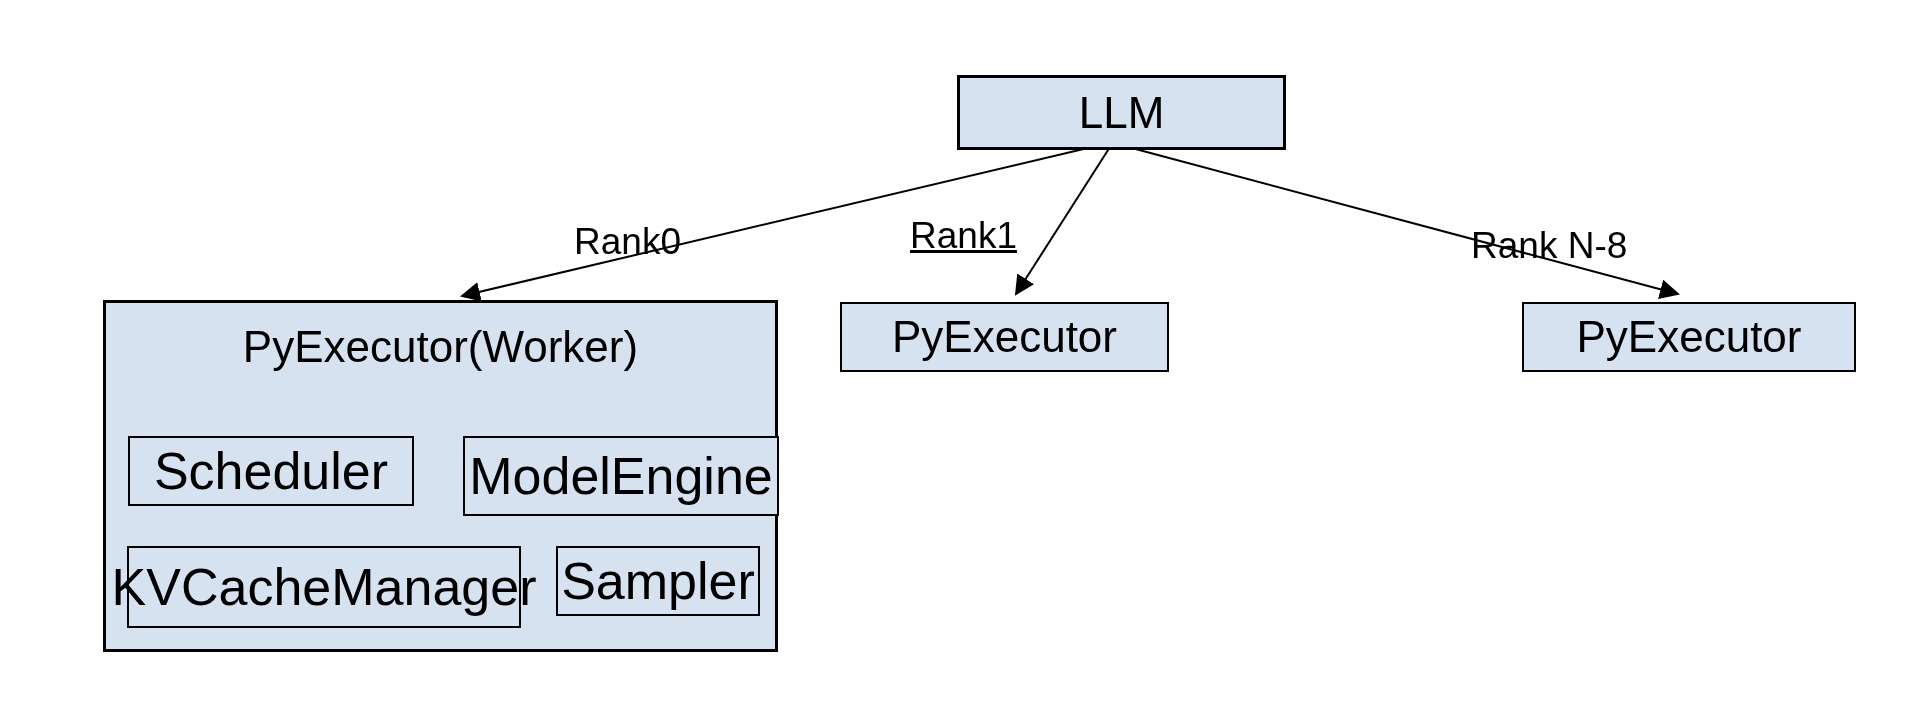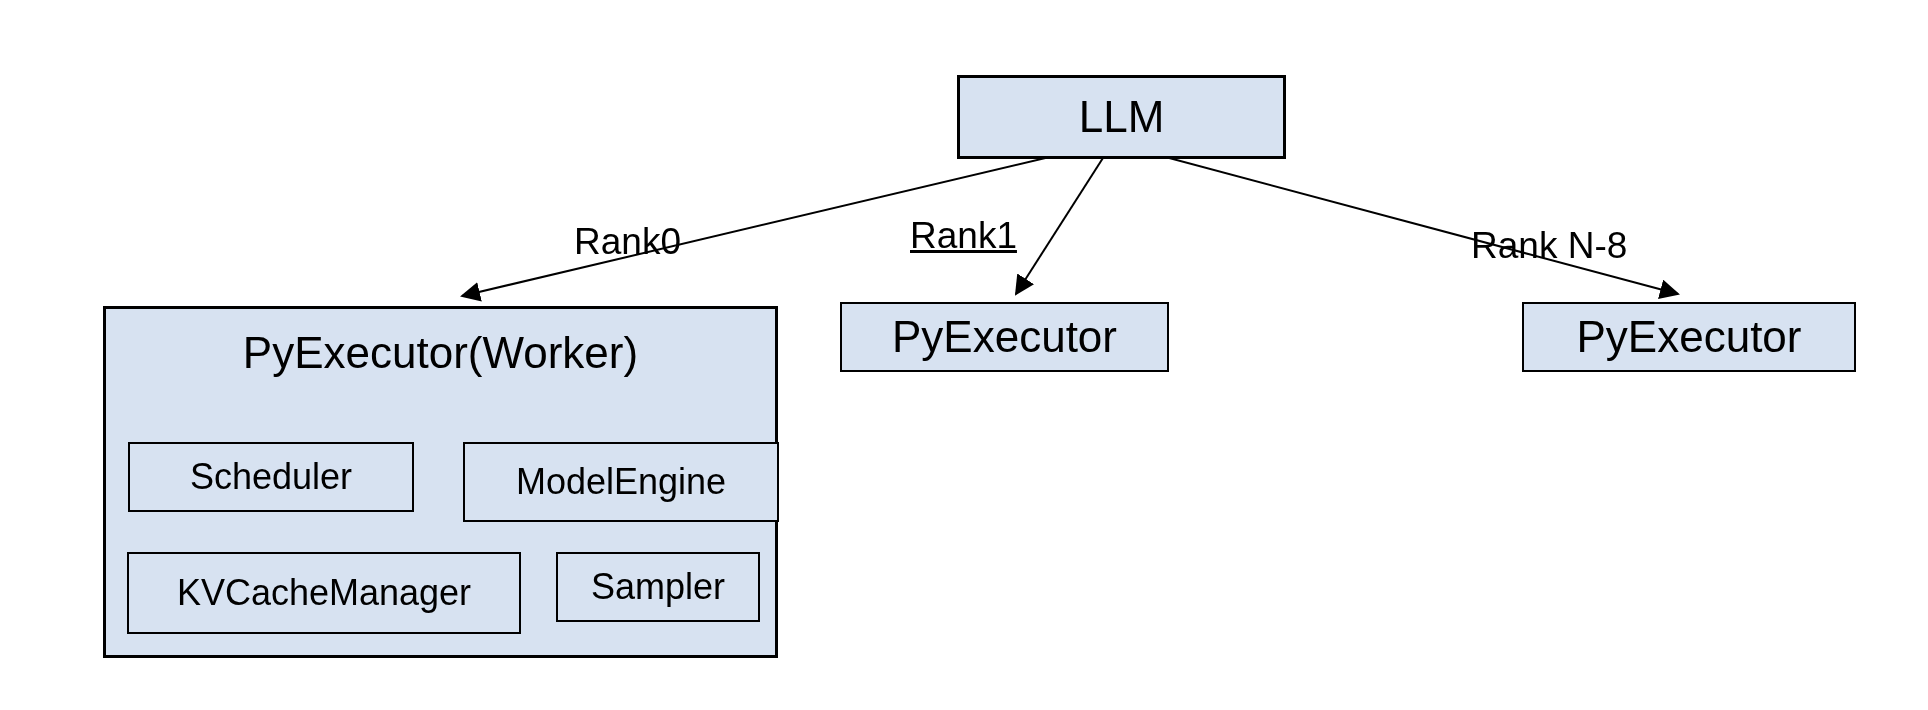--- a/index.html
+++ b/index.html
@@ -33,46 +33,45 @@
     align-items: center;
     justify-content: center;
     font-size: 44px;
     line-height: 1;
     white-space: nowrap;
   }
   .node-llm {
     left: 957px;
     top: 75px;
     width: 329px;
-    height: 84px;
+    height: 75px;
     border-width: 3px;
   }
   .node-worker {
     left: 103px;
     top: 300px;
     width: 675px;
     height: 352px;
     display: block;
     border-width: 3px;
-    margin-top: 6px;
   }
   .worker-title {
     text-align: center;
     margin-top: 22px;
     font-size: 44px;
   }
   .child-node {
     position: absolute;
     box-sizing: border-box;
     background: var(--node-fill, #d7e2f1);
     border: 2px solid var(--node-border, #000000);
     display: flex;
     align-items: center;
     justify-content: center;
-    font-size: 36px;
+    font-size: 52px;
     line-height: 1;
     white-space: nowrap;
   }
   .child-scheduler     { left: 22px;  top: 133px; width: 286px; height: 70px; }
   .child-modelengine   { left: 357px; top: 133px; width: 316px; height: 80px; }
   .child-kvcache       { left: 21px;  top: 243px; width: 394px; height: 82px; }
   .child-sampler       { left: 450px; top: 243px; width: 204px; height: 70px; }
   .node-exec-rank1 {
     left: 840px;
     top: 302px;

